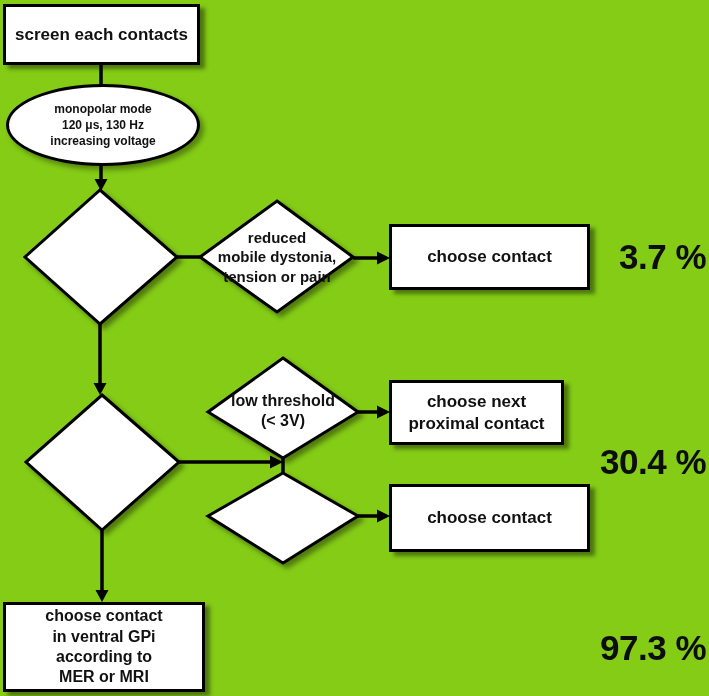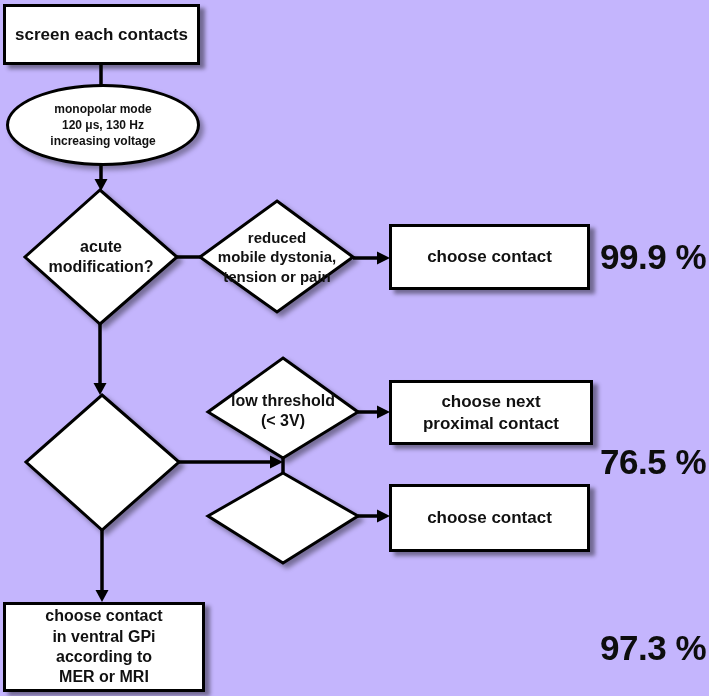--- a/index.html
+++ b/index.html
@@ -1,20 +1,20 @@
 <!DOCTYPE html>
 <html><head>
 <meta charset="utf-8">
 <style>
   html, body { margin: 0; padding: 0; background: #ffffff; }
   .stage {
     position: relative;
     width: 709px;
     height: 696px;
-    background: #c4b5fd;
+    background: #84cc16;
     overflow: hidden;
     font-family: "Liberation Sans", sans-serif;
     color: #111111;
   }
   .svg-layer {
     position: absolute;
     left: 0; top: 0;
     width: 709px; height: 696px;
   }
   .node-box {
@@ -58,21 +58,21 @@
     font-weight: bold;
     letter-spacing: -0.5px;
     color: #0d0d0d;
   }
   .diamond { filter: url(#dshadow); }
 
   
   .box-screen      { left: 3px;   top: 4px;   width: 197px; height: 61px; }
   .ellipse-mode    { left: 6px;   top: 84px;  width: 194px; height: 82px; }
   .box-choose-1    { left: 389px; top: 224px; width: 201px; height: 66px; }
-  .box-choose-next { left: 389px; top: 380px; width: 204px; height: 65px; }
+  .box-choose-next { left: 389px; top: 380px; width: 175px; height: 65px; }
   .box-choose-2    { left: 389px; top: 484px; width: 201px; height: 68px; }
   .box-ventral     { left: 3px;   top: 602px; width: 202px; height: 90px; }
 
   
   .lbl-acute   { left: 31px;  top: 231px; width: 140px; height: 52px; }
   .lbl-reduced { left: 197px; top: 218px; width: 160px; height: 78px; text-align: center; }
   .lbl-optic   { left: 32px;  top: 436px; width: 140px; height: 52px; }
   .lbl-low     { left: 203px; top: 387px; width: 160px; height: 48px; }
   .lbl-high    { left: 203px; top: 492px; width: 160px; height: 48px; }
 
@@ -147,25 +147,23 @@
     <span>choose contact</span>
   </div>
 
   <div class="node-box box-ventral fs16">
     <span>choose contact
 in ventral GPi
 according to
 MER or MRI</span>
   </div>
 
-  <div class="shape-label lbl-acute fs16">acute
-modification?</div>
   <div class="shape-label lbl-reduced fs15">reduced
 mobile dystonia,
 tension or pain</div>
   <div class="shape-label lbl-low fs16">low threshold
 (&lt; 3V)</div>
 
-  <div class="pct pct-1">99.9 %</div>
-  <div class="pct pct-2">76.5 %</div>
+  <div class="pct pct-1">3.7 %</div>
+  <div class="pct pct-2">30.4 %</div>
   <div class="pct pct-3">97.3 %</div>
 
 </div>
 
 </body></html>

